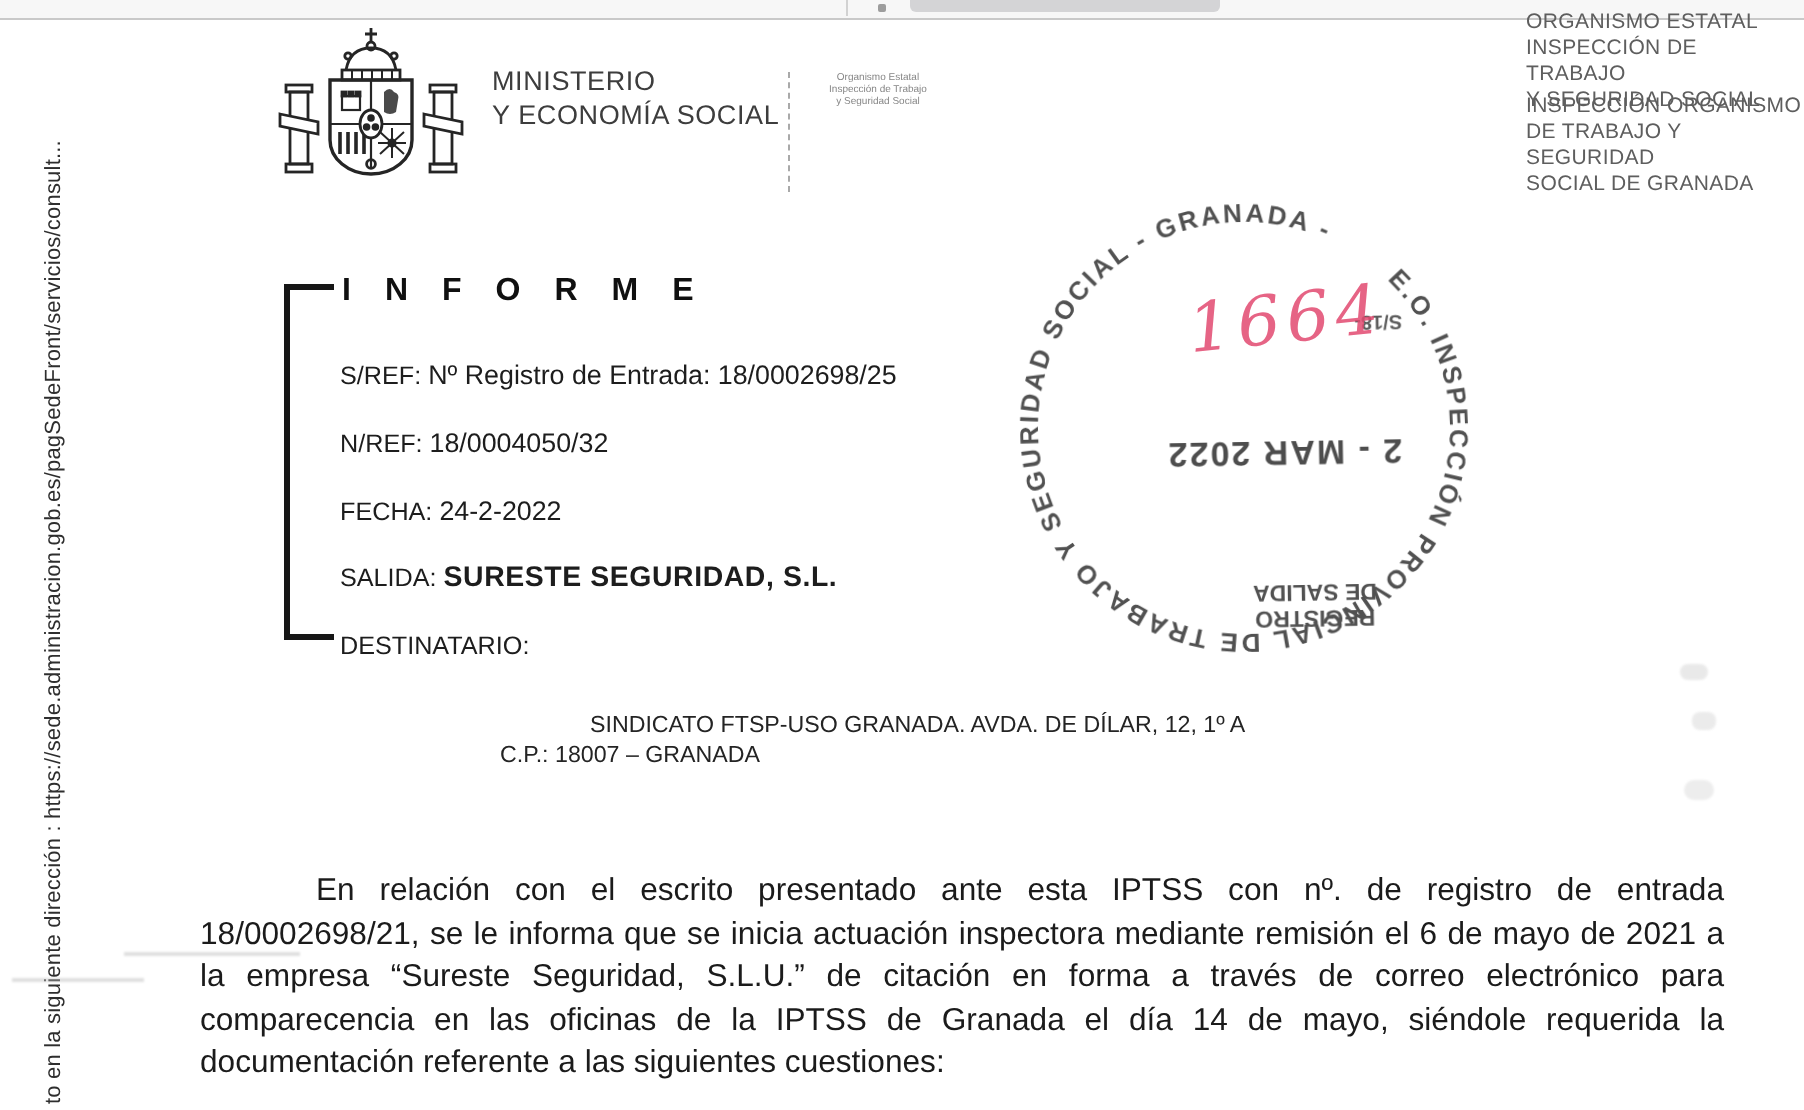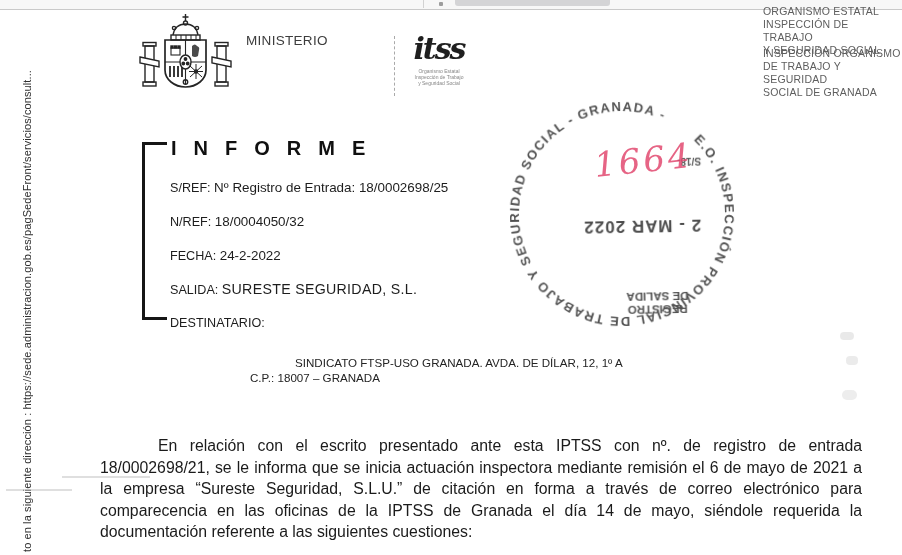--- a/index.html
+++ b/index.html
@@ -31,26 +31,26 @@
   .itss-caption{margin-top:3px;font-size:5px;line-height:6px;color:#868686;}
   .org-block{position:absolute;left:763px;width:138px;font-size:10.5px;line-height:13px;
              color:#5e5e5e;letter-spacing:.2px;}
   .org1{top:5px;} .org2{top:47px;}
 
   
   .bk{position:absolute;background:#161616;}
   .bk-v{left:142px;top:142px;width:3px;height:178px;}
   .bk-t{left:142px;top:142px;width:25px;height:3px;}
   .bk-b{left:142px;top:317px;width:25px;height:3px;}
-  .informe{position:absolute;left:171px;top:137px;font-size:20px;font-weight:bold;
+  .informe{position:absolute;left:171px;top:137px;font-size:16px;font-weight:bold;
            letter-spacing:17px;color:#101010;}
   .field{position:absolute;left:170px;font-size:12.6px;color:#1d1d1d;}
   .field .val{font-size:13.4px;}
   .f0{top:180px;} .f1{top:214px;} .f2{top:248px;} .f3{top:281px;} .f4{top:315px;}
-  .f3 .val{font-weight:normal;font-size:14.2px;letter-spacing:.3px;text-align:right;}
+  .f3 .val{font-weight:bold;font-size:14.2px;letter-spacing:.3px;text-align:right;}
 
   .recipient{position:absolute;left:250px;top:355px;font-size:11.6px;line-height:15px;color:#242424;}
   .recipient .r1{padding-left:45px;}
 
   
   .stamp{position:absolute;left:505px;top:97px;width:234px;height:234px;
          transform:rotate(179deg);opacity:.9;filter:blur(0.2px);}
   .handwritten-no{position:absolute;left:594px;top:140px;font-family:"DejaVu Serif",serif;
                   font-style:italic;font-size:34px;color:#e24a70;letter-spacing:3px;
                   transform:rotate(-6deg);opacity:.85;}
@@ -119,25 +119,25 @@
     <circle cx="47.5" cy="47" r="1.2" fill="#252525"></circle>
     <circle cx="45.3" cy="51.5" r="1.2" fill="#252525"></circle>
     <circle cx="49.7" cy="51.5" r="1.2" fill="#252525"></circle>
 
     <circle cx="47.5" cy="70" r="2.2"></circle>
   </svg>
 </div>
 
 <div class="ministry">
   <div>MINISTERIO</div>
+  <div>Y ECONOMÍA SOCIAL</div>
 </div>
 
 <div class="itss-sep"></div>
 <div class="itss">
-  <div class="itss-word">itss</div>
   <div class="itss-caption">
     <div>Organismo Estatal</div>
     <div>Inspección de Trabajo</div>
     <div>y Seguridad Social</div>
   </div>
 </div>
 
 <div class="org-block org1">
   <div>ORGANISMO ESTATAL</div>
   <div>INSPECCIÓN DE TRABAJO</div>

